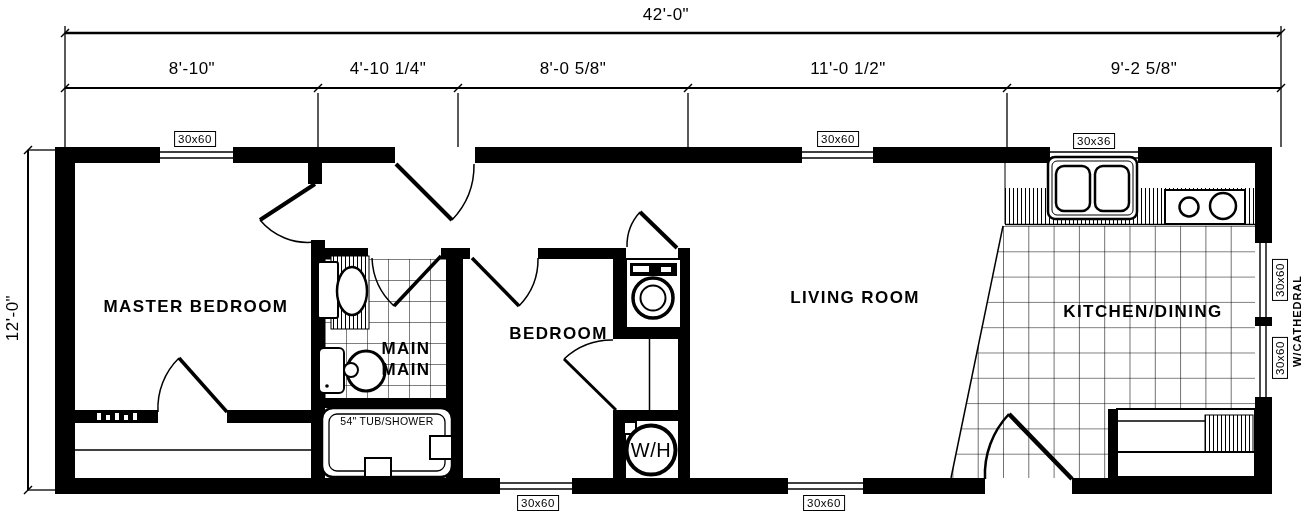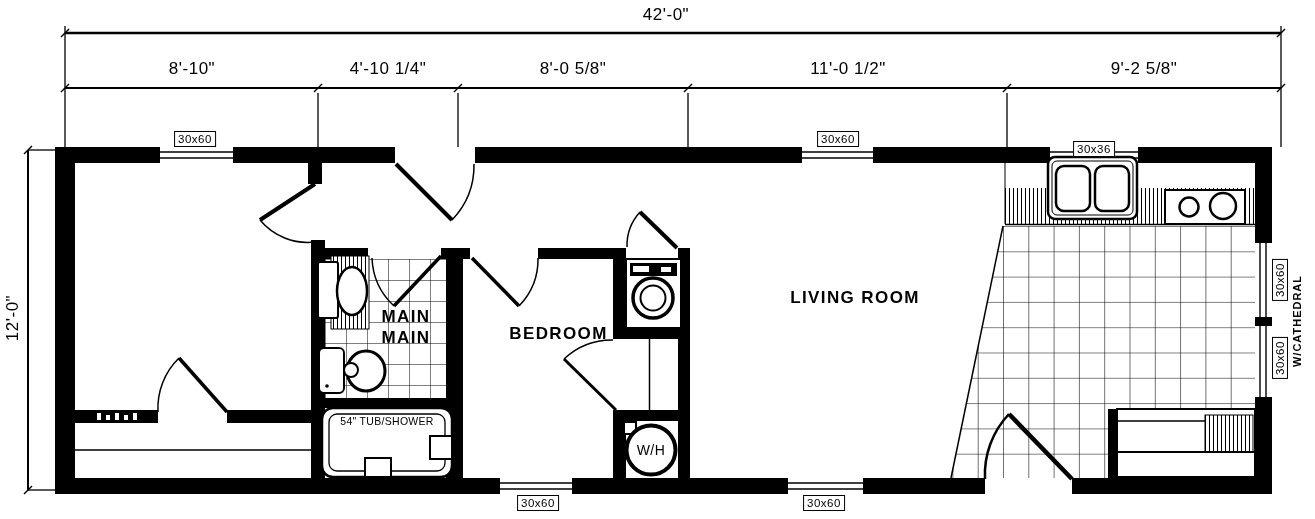--- a/index.html
+++ b/index.html
@@ -5,27 +5,27 @@
   html,body{margin:0;padding:0;background:#ffffff;}
   #plan{
     position:relative;width:1315px;height:519px;background:#ffffff;
     font-family:"Liberation Sans", sans-serif;color:#000;overflow:hidden;
   }
   #plan svg{position:absolute;left:0;top:0;}
   .lbl{position:absolute;transform:translate(-50%,-50%);white-space:nowrap;color:#000;}
   .dim{font-size:17px;letter-spacing:0.5px;}
   .rot{transform:translate(-50%,-50%) rotate(-90deg);}
   .room{font-weight:bold;font-size:17px;letter-spacing:1.4px;}
-  .room2{font-weight:bold;font-size:17px;letter-spacing:1.4px;text-align:center;line-height:21px;}
+  .room2{font-weight:bold;font-size:17px;letter-spacing:1.4px;text-align:center;line-height:21px;margin-top:32px;}
   .wlabel{
     font-size:11.5px;letter-spacing:0.5px;border:1px solid #000;background:#fff;
     padding:0 3px;line-height:14px;
   }
   .tublbl{font-size:10.5px;letter-spacing:0.3px;}
-  .whlbl{font-size:14px;letter-spacing:0.5px;}
+  .whlbl{font-size:20px;letter-spacing:0.5px;}
   .cathedral{font-size:11px;font-weight:bold;letter-spacing:1px;}
 </style>
 </head>
 <body>
 
 <div id="plan">
 
 <svg width="1315" height="519" viewBox="0 0 1315 519">
   <defs>
     <pattern id="tileS" width="21" height="21" patternUnits="userSpaceOnUse" x="325" y="259">
@@ -247,30 +247,32 @@
   <div class="lbl dim" style="left:666px;top:15px;">42'-0"</div>
   <div class="lbl dim" style="left:192px;top:69px;">8'-10"</div>
   <div class="lbl dim" style="left:388px;top:69px;">4'-10 1/4"</div>
   <div class="lbl dim" style="left:573px;top:69px;">8'-0 5/8"</div>
   <div class="lbl dim" style="left:848px;top:69px;">11'-0 1/2"</div>
   <div class="lbl dim" style="left:1144px;top:69px;">9'-2 5/8"</div>
   <div class="lbl dim rot" style="left:13px;top:318px;">12'-0"</div>
 
   <div class="lbl wlabel" style="left:195px;top:139px;">30x60</div>
   <div class="lbl wlabel" style="left:838px;top:139px;">30x60</div>
-  <div class="lbl wlabel" style="left:1094px;top:149px;text-align:center;">30x36</div>
+  <div class="lbl wlabel" style="left:1094px;top:141px;text-align:center;">30x36</div>
   <div class="lbl wlabel" style="left:538px;top:503px;">30x60</div>
   <div class="lbl wlabel" style="left:824px;top:503px;">30x60</div>
   <div class="lbl wlabel rot" style="left:1280px;top:280px;">30x60</div>
   <div class="lbl wlabel rot" style="left:1280px;top:358px;">30x60</div>
   <div class="lbl cathedral rot" style="left:1297px;top:321px;">W/CATHEDRAL</div>
 
+  <div class="lbl room" style="left:196px;top:307px;">MASTER BEDROOM</div>
   <div class="lbl room2" style="left:406px;top:327px;">
     <div>MAIN</div>
     <div>MAIN</div>
   </div>
   <div class="lbl room" style="left:536px;top:334px;margin-left:31px;">BEDROOM 2</div>
   <div class="lbl room" style="left:855px;top:298px;">LIVING ROOM</div>
+  <div class="lbl room" style="left:1143px;top:312px;">KITCHEN/DINING</div>
 
   <div class="lbl tublbl" style="left:387px;top:421px;">54" TUB/SHOWER</div>
   <div class="lbl whlbl" style="left:651px;top:450px;">W/H</div>
 
 </div>
 
 </body></html>

